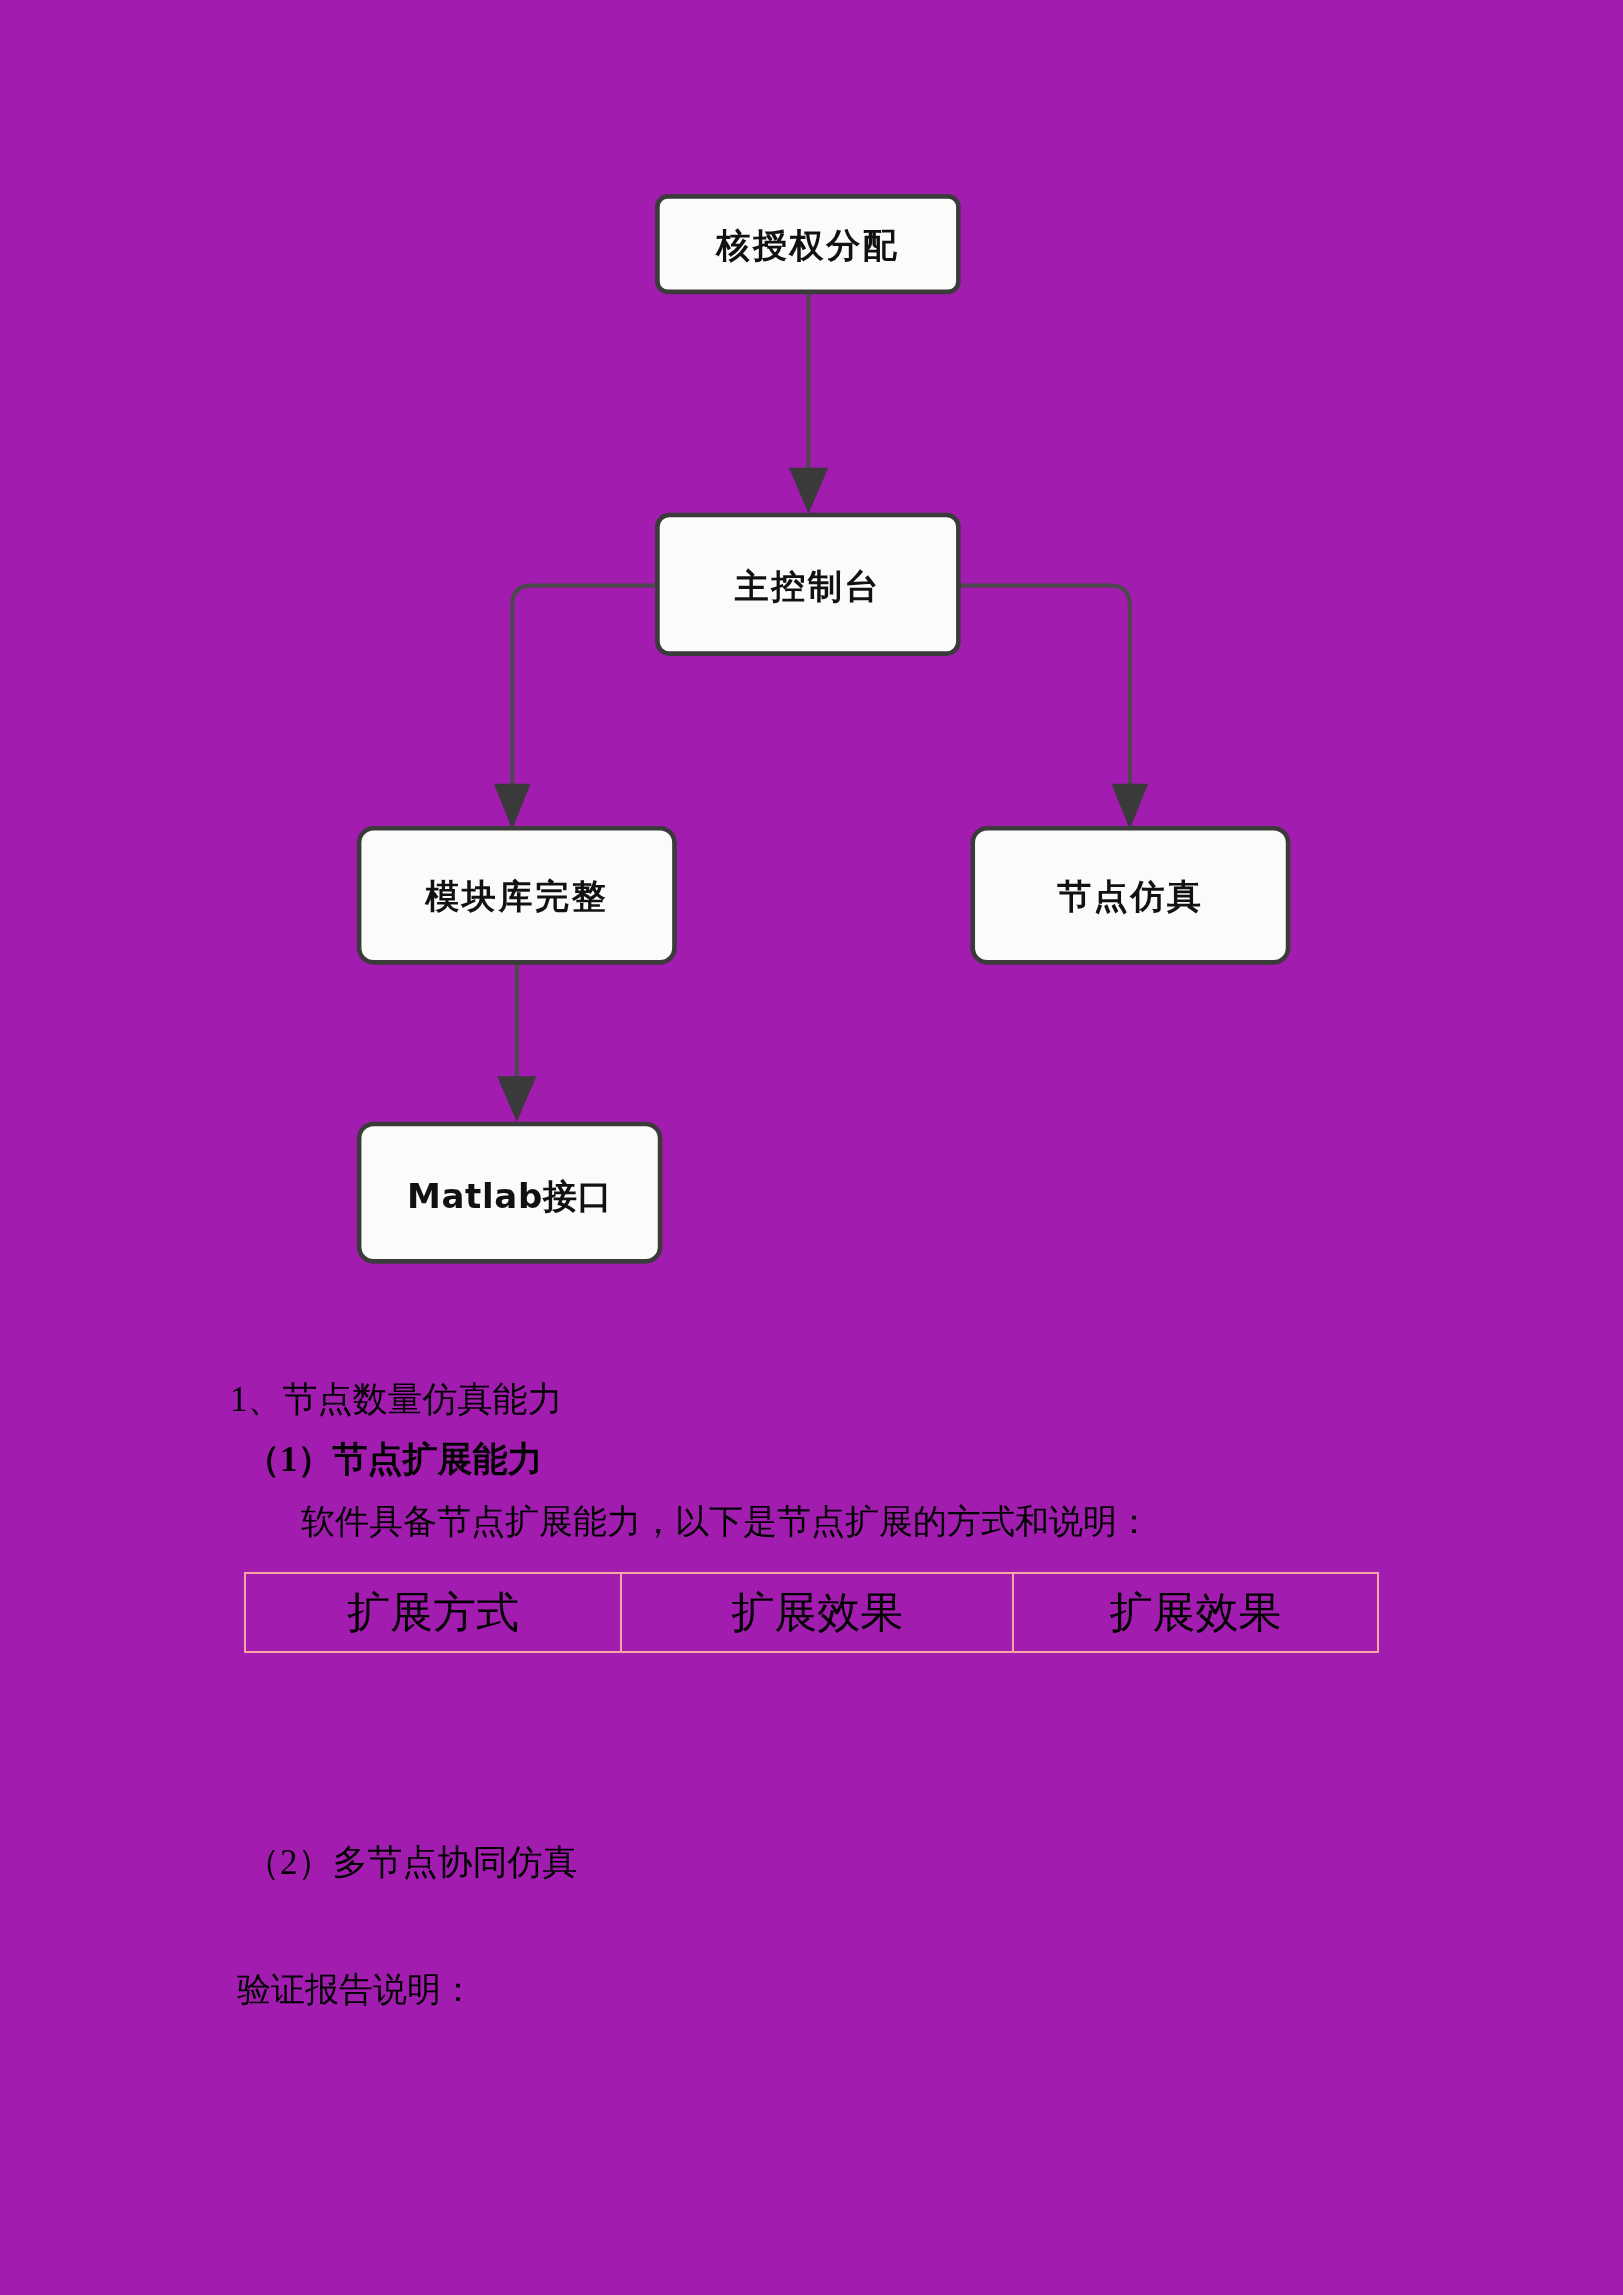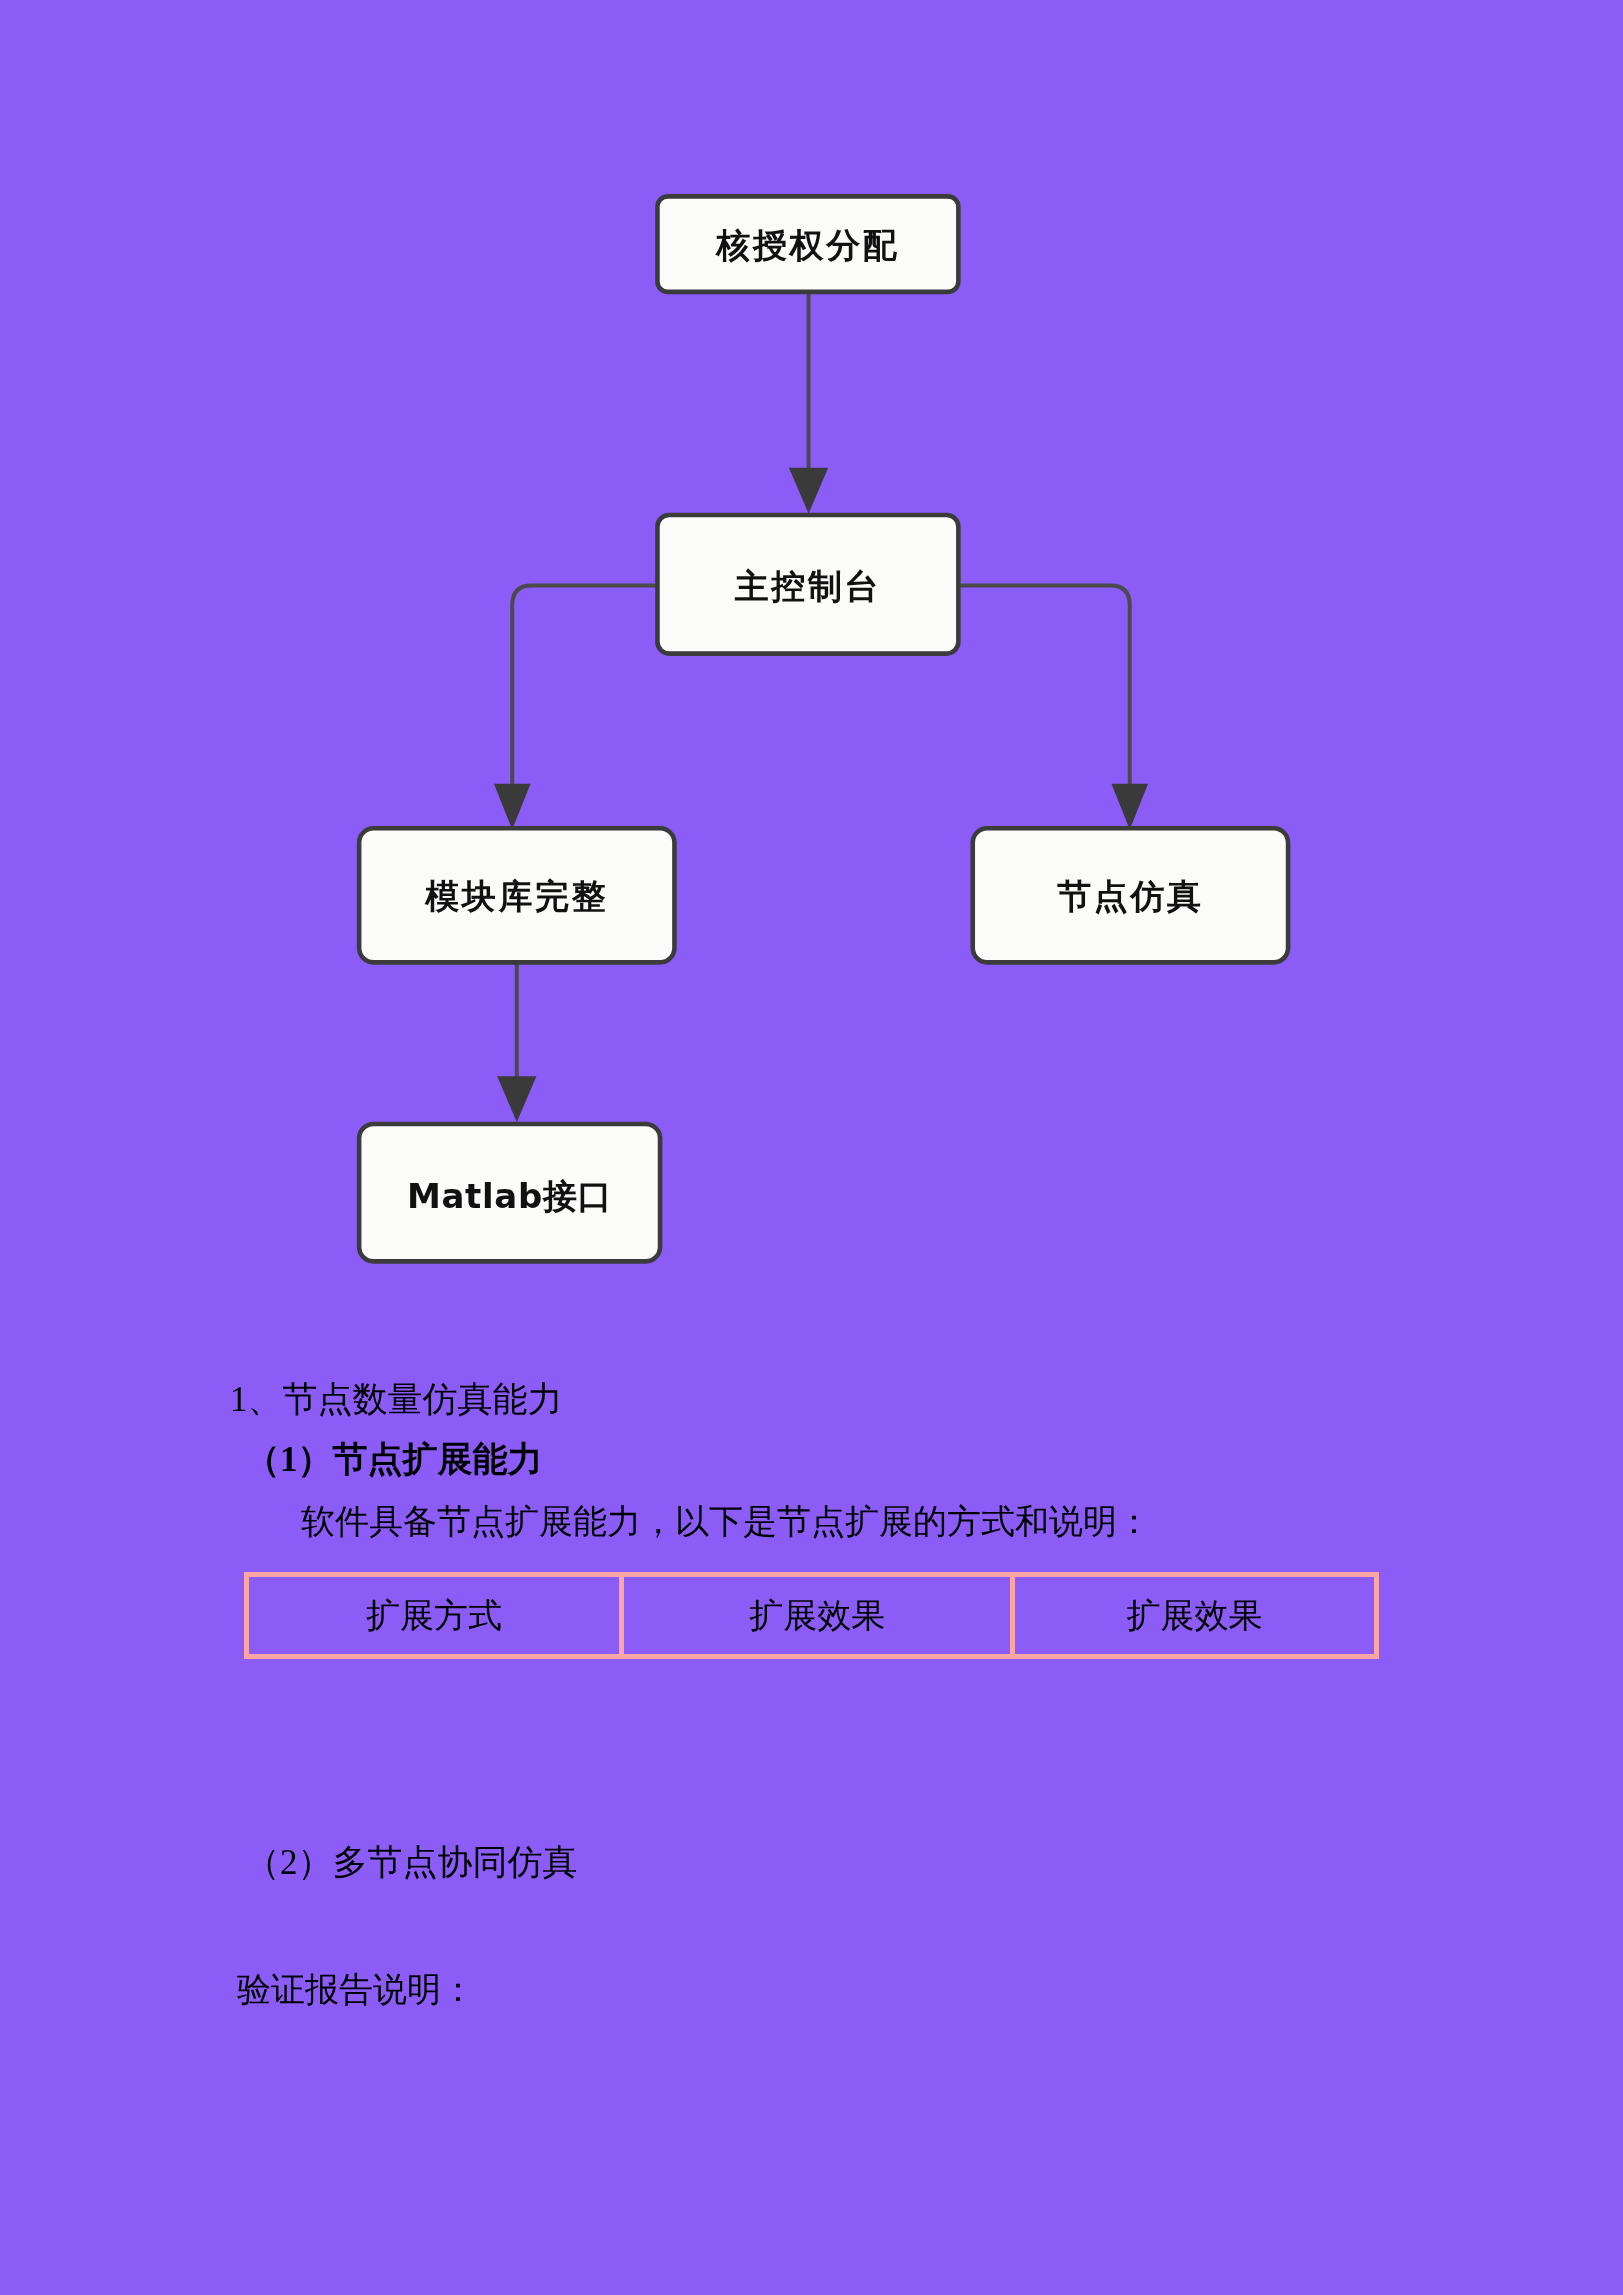--- a/index.html
+++ b/index.html
@@ -13,21 +13,21 @@
     position: relative;
     font-family: "Liberation Serif", "DejaVu Serif", serif;
     color: #000000;
     overflow: hidden;
   }
 
   
   #page {
     position: absolute;
     inset: 0;
-    background: #8b5cf6;
+    background: #a21caf;
   }
 
   
   #diagram {
     position: absolute;
     left: 0;
     top: 0;
     width: 1623px;
     height: 1302px;
   }
@@ -91,23 +91,23 @@
   #ext-table {
     position: absolute;
     left: 244px;
     top: 1572px;
     width: 1135px;
     border-collapse: collapse;
     table-layout: fixed;
     font-family: "Liberation Serif", "DejaVu Serif", serif;
   }
   #ext-table td, #ext-table th {
-    border: 5px solid #fca5a5;
+    border: 2px solid #fca5a5;
     vertical-align: middle;
-    font-size: 34px;
+    font-size: 43px;
     font-weight: normal;
     height: 77px;
     padding: 0 5.2px;
   }
   #ext-table col.c1 { width: 33.2%; }
   #ext-table col.c2 { width: 34.6%; }
   #ext-table col.c3 { width: 32.2%; }
 </style>
 </head>
 <body>

